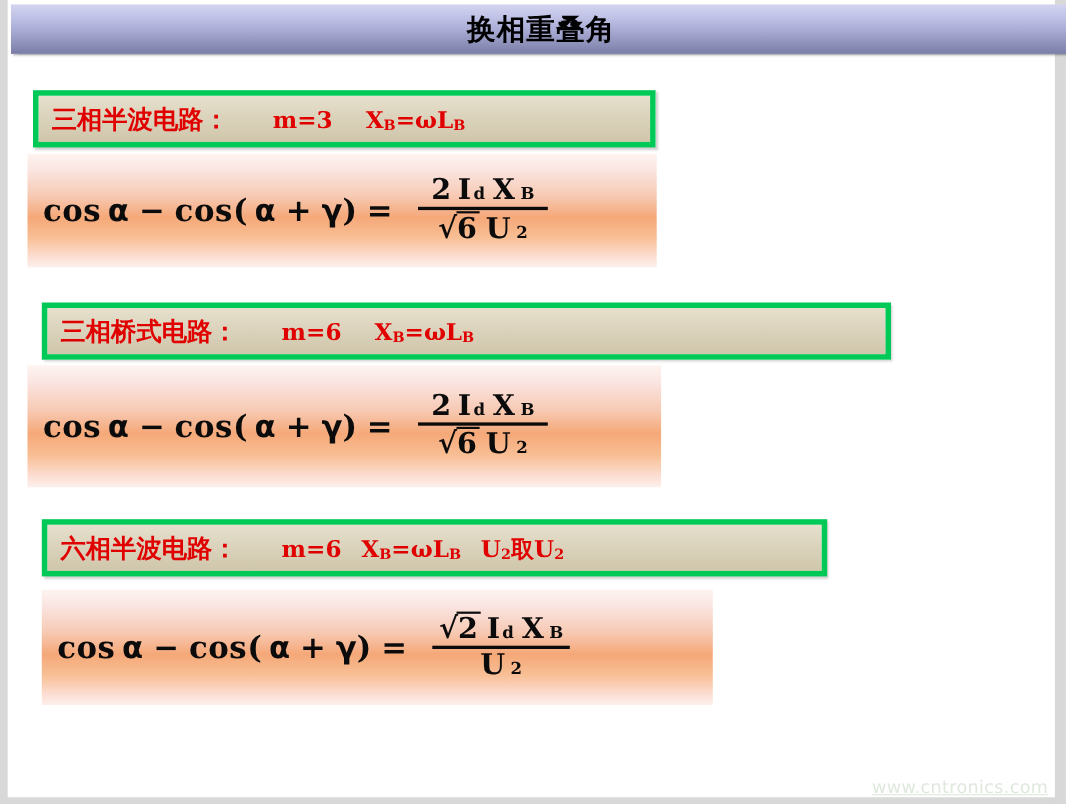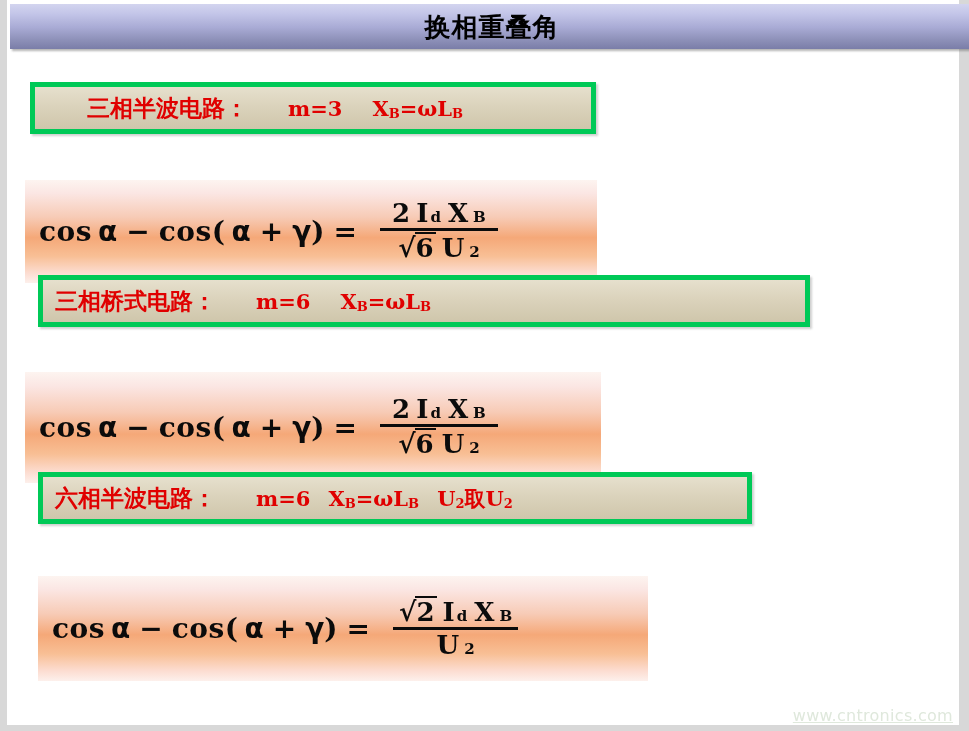--- a/index.html
+++ b/index.html
@@ -91,21 +91,20 @@
     background: linear-gradient(to bottom,
         #fdf4f0 0%,
         #fbe6e3 13%,
         #f7cbb6 36%,
         #f5a878 56%,
         #f8bf95 74%,
         #fcdcd0 90%,
         #fdf0ec 100%);
     display: flex;
     align-items: center;
-    margin-top: 40px;
   }
   .eq {
     display: flex;
     align-items: center;
     white-space: nowrap;
     font-family: "DejaVu Serif", serif;
     font-weight: bold;
     color: #0b0b0b;
     font-size: 28px;
     padding-left: 14px;
@@ -185,21 +184,21 @@
 </head>
 <body>
 
 <div id="slide">
   <div class="page-white"></div>
 
   <div class="title-bar">
     <span class="title-text">换相重叠角</span>
   </div>
 
-  <div class="hdr" style="left:30px; top:82px; width:566px; height:52px;padding-left:40px;">
+  <div class="hdr" style="left:30px; top:82px; width:566px; height:52px;">
     <div class="hdr-inner">
       <span class="hdr-cn">三相半波电路：</span>
       <span class="hdr-math gap-l">m=3</span>
       <span class="hdr-math gap-m"><span>X</span><sub>B</sub><span>=ωL</span><sub>B</sub></span>
     </div>
   </div>
 
   <div class="fbox" style="left:25px; top:140px; width:572px; height:103px;">
     <div class="eq">
       <span class="fn">cos</span>

